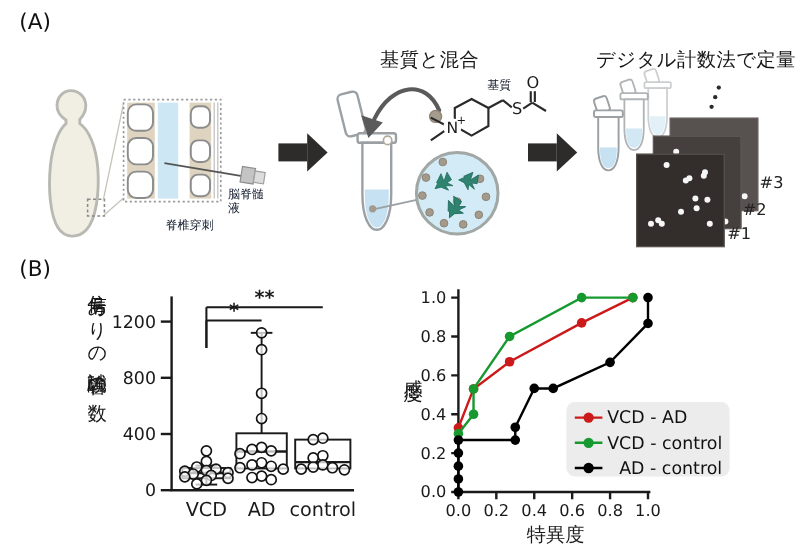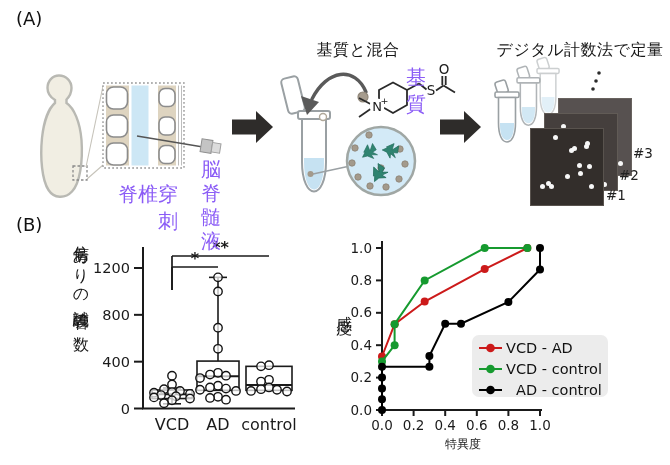--- a/index.html
+++ b/index.html
@@ -1,21 +1,21 @@
 <!DOCTYPE html>
 <html><head>
 <meta charset="utf-8">
 <style>
   html,body{margin:0;padding:0;background:#fff;}
   .figure{position:relative;width:670px;height:465px;background:#fff;overflow:hidden;
           font-family:"DejaVu Sans","Liberation Sans",sans-serif;color:#1c1c1c;}
   .abs{position:absolute;}
   .panel-label{font-size:18px;color:#111;}
   .step-title{font-size:16px;text-align:center;color:#161616;letter-spacing:0.5px;white-space:nowrap;}
-  .small-label{font-size:20px;color:#8b5cf6;}
+  .small-label{font-size:10px;color:#0f172a;}
   .vtext{writing-mode:vertical-rl;text-orientation:upright;font-size:16px;letter-spacing:2px;color:#161616;}
   .chip{position:absolute;width:72px;height:76px;border:1px solid rgba(120,114,108,0.55);
         background-image:
           repeating-linear-gradient(0deg, rgba(255,255,255,0.10) 0px, rgba(255,255,255,0.10) 1px, transparent 1px, transparent 5px),
           repeating-linear-gradient(90deg, rgba(255,255,255,0.10) 0px, rgba(255,255,255,0.10) 1px, transparent 1px, transparent 5px);}
   .chip-dot{position:absolute;width:5px;height:5px;border-radius:50%;background:#f7f7f7;}
   .chip-label{position:absolute;font-size:13.5px;color:#222;z-index:6;}
   svg{font-family:"DejaVu Sans","Liberation Sans",sans-serif;}
 </style>
 </head>
@@ -138,21 +138,21 @@
 
     <g fill="#2a2a2a">
       <circle cx="599" cy="73" r="1.8"></circle>
         <circle cx="596" cy="81" r="1.8"></circle>
         <circle cx="593" cy="89" r="1.8"></circle>
     </g>
   </svg>
 
   <div class="abs panel-label" style="left:16px;top:8px;z-index:10">(A)</div>
   <div class="abs small-label" style="left:106px;top:181px;width:72px;text-align:right;z-index:10">脊椎穿刺</div>
-  <div class="abs small-label" style="left:201px;top:157px;width:32px;line-height:1.2;word-break:break-all;z-index:10">脳脊髄液</div>
+  <div class="abs small-label" style="left:190px;top:157px;width:32px;line-height:1.2;word-break:break-all;z-index:10">脳脊髄液</div>
   <div class="abs step-title" style="left:316px;top:40px;width:84px;z-index:10">基質と混合</div>
   <div class="abs small-label" style="left:399px;top:64px;width:34px;text-align:center;z-index:10">基質</div>
   <div class="abs step-title" style="left:492px;top:40px;width:176px;z-index:10">デジタル計数法で定量</div>
 
   <div class="abs panel-label" style="left:16px;top:214px;z-index:10">(B)</div>
 
   <div class="abs vtext" style="left:70px;top:233px;height:186px;z-index:10">信号ありの試験管の数</div>
   <svg id="boxplot-svg" class="abs" style="left:60px;top:225px;z-index:2" width="285" height="235" viewBox="0 0 285 235">
       <line x1="83" y1="22" x2="83" y2="183.5" stroke="#1a1a1a" stroke-width="2"></line>
       <line x1="82" y1="183.5" x2="235" y2="183.5" stroke="#1a1a1a" stroke-width="2"></line>
@@ -229,21 +229,21 @@
         <text x="135" y="39" text-anchor="middle" font-size="16" font-weight="bold" fill="#1a1a1a">*</text>
       </g>
       <g>
         <line x1="112" y1="31" x2="209" y2="31" stroke="#1a1a1a" stroke-width="1.7"></line>
         <line x1="112" y1="31" x2="112" y2="65" stroke="#1a1a1a" stroke-width="1.7"></line>
         <text x="160.5" y="28" text-anchor="middle" font-size="16" font-weight="bold" fill="#1a1a1a">**</text>
       </g>
     </svg>
 
   <div class="abs vtext" style="left:333px;top:303px;z-index:10;letter-spacing:3px">感度</div>
-  <div class="abs" style="left:431px;top:436px;width:64px;text-align:center;font-size:12px;z-index:10">特異度</div>
+  <div class="abs" style="left:431px;top:436px;width:64px;text-align:center;font-size:16px;z-index:10">特異度</div>
   <svg id="roc-svg" class="abs" style="left:330px;top:213px;z-index:2" width="340" height="252" viewBox="0 0 340 252">
       <line x1="52" y1="28" x2="52" y2="197" stroke="#1a1a1a" stroke-width="2"></line>
       <line x1="51" y1="197" x2="212" y2="197" stroke="#1a1a1a" stroke-width="2"></line>
       <line x1="52" y1="197" x2="52" y2="203" stroke="#1a1a1a" stroke-width="2"></line>
       <text x="52" y="217" text-anchor="middle" font-size="13.5" fill="#1a1a1a">0.0</text>
       <line x1="83.6" y1="197" x2="83.6" y2="203" stroke="#1a1a1a" stroke-width="2"></line>
       <text x="83.6" y="217" text-anchor="middle" font-size="13.5" fill="#1a1a1a">0.2</text>
       <line x1="115.2" y1="197" x2="115.2" y2="203" stroke="#1a1a1a" stroke-width="2"></line>
       <text x="115.2" y="217" text-anchor="middle" font-size="13.5" fill="#1a1a1a">0.4</text>
       <line x1="146.8" y1="197" x2="146.8" y2="203" stroke="#1a1a1a" stroke-width="2"></line>

